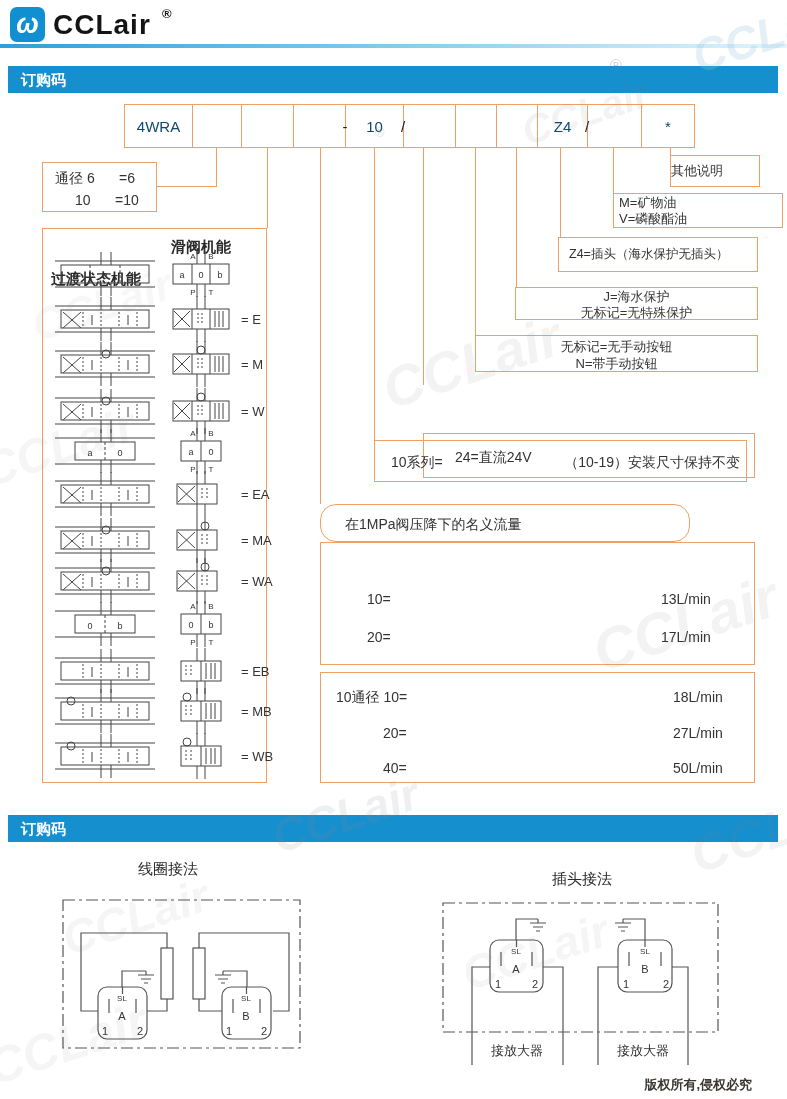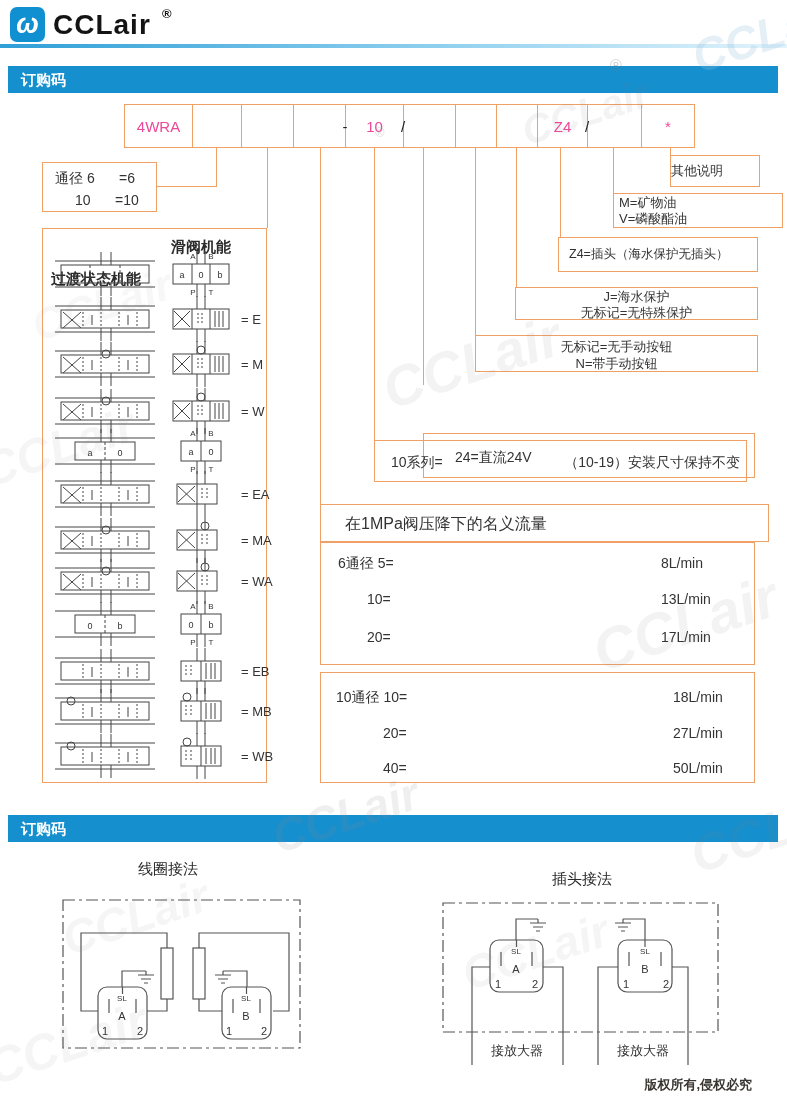--- a/index.html
+++ b/index.html
@@ -13,21 +13,21 @@
   .brand{position:absolute;left:53px;top:9px;font-size:28px;font-weight:bold;color:#141414;letter-spacing:1px;}
   .brand-reg{position:absolute;left:162px;top:6px;font-size:13px;color:#141414;font-weight:bold;}
   .tagline{position:absolute;right:42px;top:17px;font-size:17px;font-weight:bold;color:#f07d00;}
   .gradline{position:absolute;left:0;top:44px;width:787px;height:4px;
         background:linear-gradient(to right,#2f9fd7,#8ecfee 55%,#e3f4fc);}
   
   .bar{position:absolute;left:8px;width:770px;height:27px;background:#168fce;color:#fff;
        font-weight:bold;font-size:15px;line-height:27px;padding-left:13px;box-sizing:border-box;}
   
   .cell{position:absolute;top:104px;height:44px;border:1px solid #f0a064;box-sizing:border-box;
-        display:flex;align-items:center;justify-content:center;font-size:15px;color:#ec4899;background:transparent;}
+        display:flex;align-items:center;justify-content:center;font-size:15px;color:#0c4a6e;background:transparent;}
   .sep{position:absolute;top:104px;height:44px;width:16px;display:flex;align-items:center;
        justify-content:center;font-size:15px;color:#222;}
   
   .vline{position:absolute;width:0;border-left:1px solid #f0a064;}
   .hline{position:absolute;height:0;border-top:1px solid #f0a064;}
   
   .obox{position:absolute;border:1px solid #f0a064;box-sizing:border-box;font-size:13px;color:#333;}
   .obox .ln{display:block;text-align:center;line-height:16px;}
   .frow{position:absolute;left:0;width:100%;font-size:14px;color:#333;}
   .fval{position:absolute;top:0;}
@@ -398,28 +398,24 @@
     <span class="ln" style="line-height:17px;">无标记=无手动按钮</span>
     <span class="ln" style="line-height:17px;">N=带手动按钮</span>
   </div>
   <div class="obox" style="left:423px;top:385px;width:332px;height:45px;line-height:47px;padding-left:31px;font-size:14px;margin-top:48px;">
     <span>24=直流24V</span>
   </div>
   <div class="obox" style="left:374px;top:440px;width:373px;height:42px;font-size:14px;">
     <span class="srow" style="left:16px;top:13px;">10系列=</span>
     <span class="srow" style="right:6px;top:13px;">（10-19）安装尺寸保持不变</span>
   </div>
-  <div class="obox" style="left:320px;top:504px;width:449px;height:38px;line-height:38px;padding-left:24px;font-size:16px;">
+  <div class="obox" style="left:320px;top:504px;width:370px;height:38px;line-height:38px;padding-left:24px;font-size:14px;border-radius:16px;">
     <span>在1MPa阀压降下的名义流量</span>
   </div>
   <div class="obox" style="left:320px;top:542px;width:435px;height:123px;">
-    <div class="frow" style="top:12px;">
-      <span style="padding-left:17px;">6通径  5=</span>
-      <span class="fval" style="left:340px;">8L/min</span>
-    </div>
     <div class="frow" style="top:48px;">
       <span style="padding-left:46px;">10=</span>
       <span class="fval" style="left:340px;">13L/min</span>
     </div>
     <div class="frow" style="top:86px;">
       <span style="padding-left:46px;">20=</span>
       <span class="fval" style="left:340px;">17L/min</span>
     </div>
   </div>
   <div class="obox" style="left:320px;top:672px;width:435px;height:111px;">

